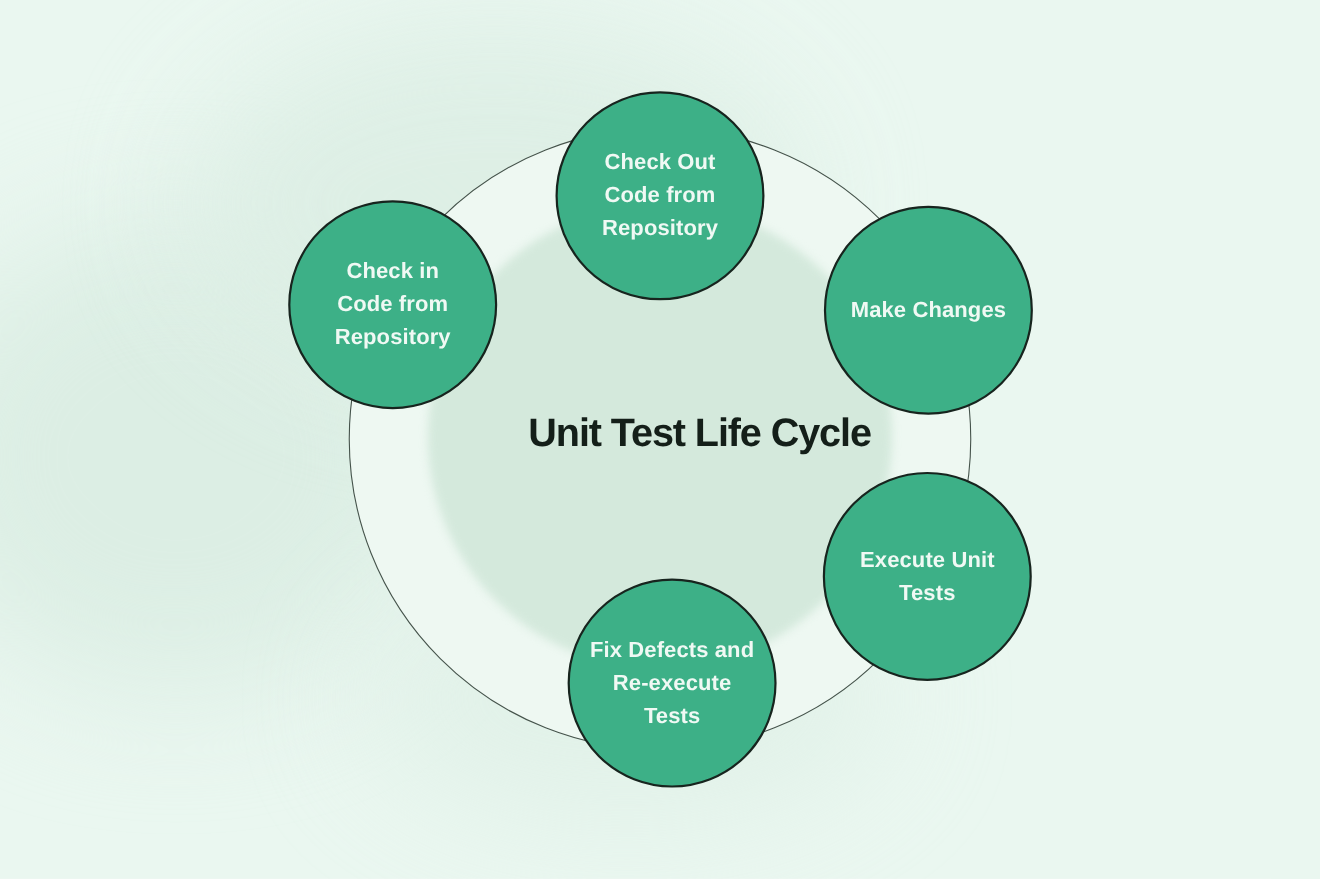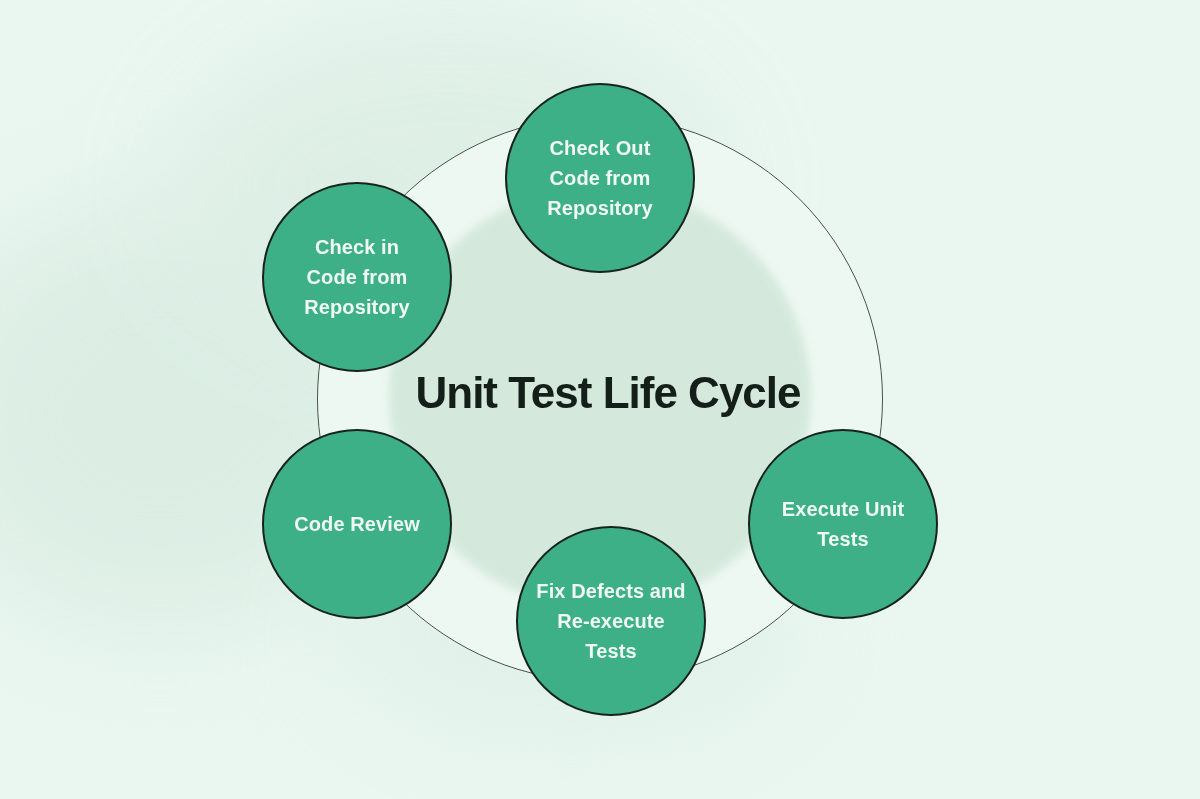--- a/index.html
+++ b/index.html
@@ -49,23 +49,23 @@
     position: absolute;
     left: 389px; top: 186px;
     width: 422px; height: 422px;
     border-radius: 50%;
     background: var(--inner-circle);
     filter: blur(4px);
   }
 
   .diagram-title {
     position: absolute;
-    left: 608px; top: 393px;
+    left: 636px; top: 393px;
     transform: translate(-50%, -50%);
-    font-size: 44px;
+    font-size: 36px;
     font-weight: bold;
     letter-spacing: -1px;
     color: var(--title-text);
     white-space: nowrap;
   }
 
   .node {
     position: absolute;
     width: 190px; height: 190px;
     border-radius: 50%;
@@ -107,35 +107,35 @@
   <div class="inner-circle"></div>
 
   <h1 class="diagram-title">Unit Test Life Cycle</h1>
 
   <div class="node node-top">
     <span class="node-label">Check Out
 Code from
 Repository</span>
   </div>
 
+  <div class="node node-top-right">
+    <span class="node-label">Make Changes</span>
+  </div>
 
   <div class="node node-bottom-right">
     <span class="node-label">Execute Unit
 Tests</span>
   </div>
 
   <div class="node node-bottom">
     <span class="node-label">Fix Defects and
 Re-execute
 Tests</span>
   </div>
 
-  <div class="node node-bottom-left">
-    <span class="node-label">Code Review</span>
-  </div>
 
   <div class="node node-top-left">
     <span class="node-label">Check in
 Code from
 Repository</span>
   </div>
 
 </div>
 
 </body></html>

